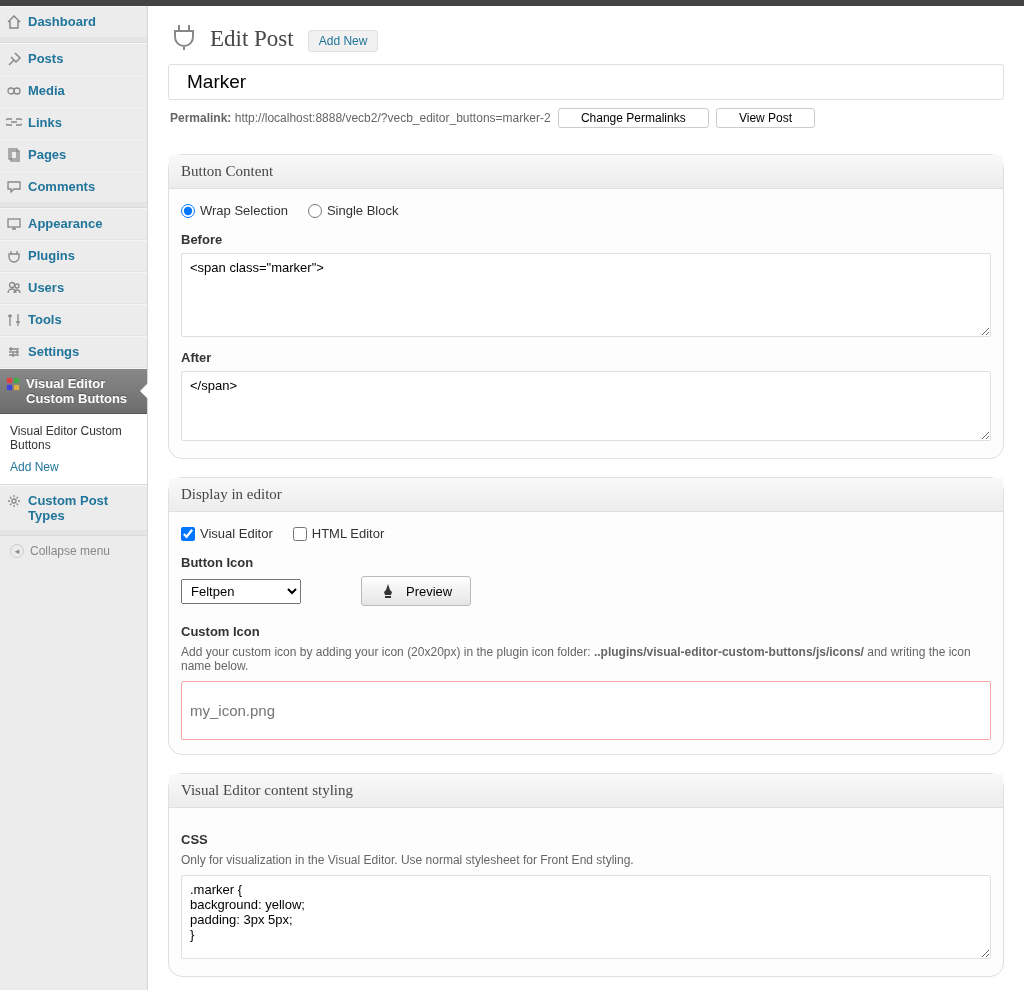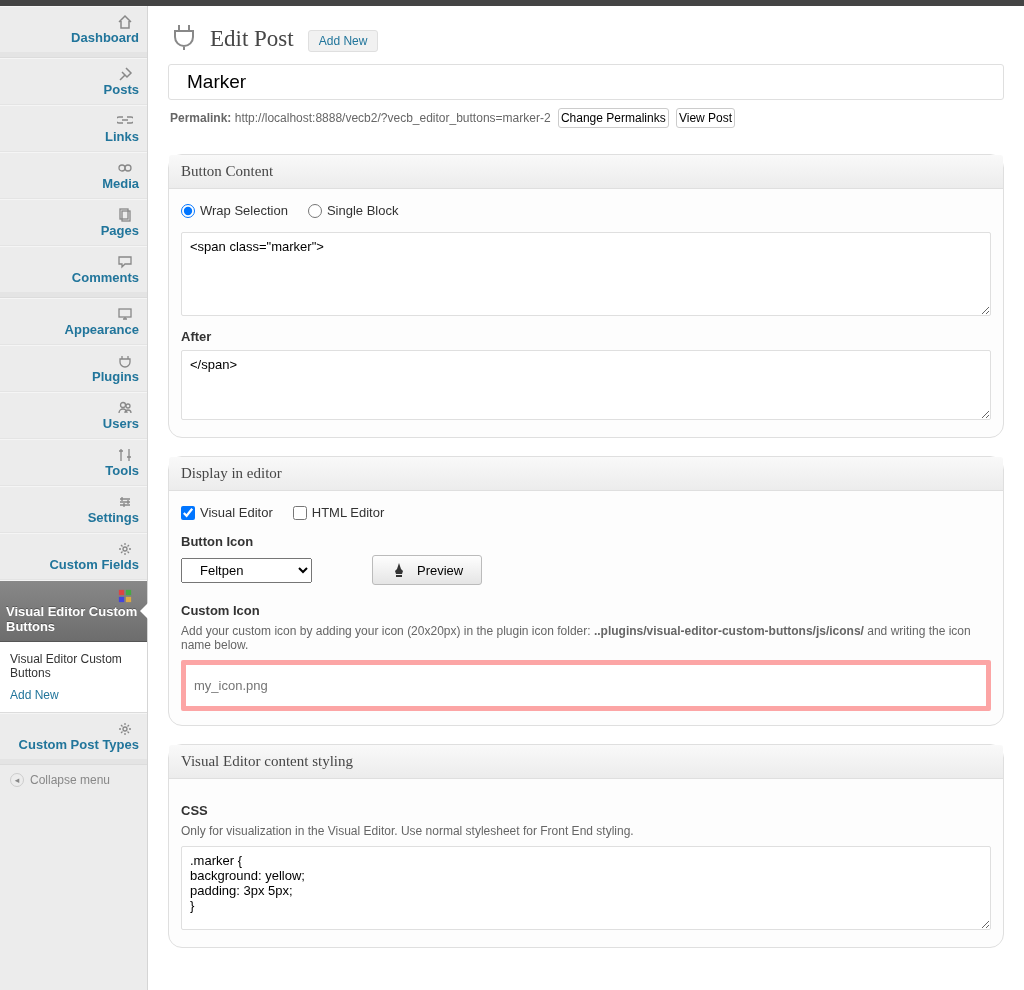--- a/index.html
+++ b/index.html
@@ -26,27 +26,26 @@
   height: calc(100% - 6px);
 }
 .sidebar {
   width: 148px;
   background: #ececec;
   border-right: 1px solid #d5d5d5;
   flex-shrink: 0;
 }
 .menu-item {
   display: flex;
-  align-items: flex-end;
+  align-items: flex-start;
   padding: 7px 8px 7px 6px;
   color: #21759b;
   cursor: pointer;
   border-bottom: 1px solid #e4e4e4;
   border-top: 1px solid #f5f5f5;
-  flex-direction: column;
 }
 .menu-item.current {
   background: linear-gradient(to bottom, #888, #6d6d6d);
   color: #fff;
   text-shadow: 0 -1px 0 rgba(0,0,0,0.3);
   border-bottom: 1px solid #555;
   position: relative;
 }
 .menu-item.current::after {
   content: "";
@@ -149,21 +148,21 @@
   border-radius: 3px;
   background: #fff;
 }
 .permalink-row {
   padding: 8px 2px;
   font-size: 12px;
   color: #666;
 }
 .permalink-row .label { font-weight: bold; text-align: center; }
 .inline-btn {
-  padding: 2px 2px;
+  padding: 2px 22px;
   font-size: 12px;
   background: #fff;
   border: 1px solid #ccc;
   border-radius: 3px;
   cursor: pointer;
   margin-left: 4px;
 }
 
 .metabox {
   border: 1px solid #dfdfdf;
@@ -212,23 +211,23 @@
   font-family: inherit;
 }
 .small-textarea { min-height: 70px; }
 .select-wrap {
   display: flex;
   align-items: center;
   gap: 60px;
   margin: 6px 0 18px 0;
 }
 select {
-  padding: 3px 14px;
-  font-size: 13px;
-  width: 131px;
+  padding: 3px 5px;
+  font-size: 13px;
+  width: 120px;
 }
 .preview-btn {
   display: inline-flex;
   align-items: center;
   gap: 10px;
   padding: 6px 18px;
   background: linear-gradient(to bottom, #fefefe, #e5e5e5);
   border: 1px solid #bbb;
   border-radius: 3px;
   cursor: pointer;
@@ -238,24 +237,24 @@
   width: 16px; height: 16px; display: inline-block;
 }
 .hint {
   font-size: 12px;
   color: #666;
   margin: 4px 0 8px 0;
 }
 .hint b { font-weight: bold; }
 .text-input {
   width: 100%;
-  padding: 13px 8px;
-  border: 5px solid #fca5a5;
+  padding: 20px 8px;
+  border: 1px solid #fca5a5;
   border-radius: 2px;
-  font-size: 13px;
+  font-size: 15px;
   color: #999;
 }
 input[type=radio], input[type=checkbox] {
   width: 14px; height: 14px;
 }
 </style>
 </head>
 <body>
 
 <div class="top-bar"></div>
@@ -279,35 +278,35 @@
       <span class="menu-icon">
         <svg viewBox="0 0 16 16" width="16" height="16" fill="none" stroke="currentColor" stroke-width="1.5">
             <path d="M9 2 L14 7 L10 11 L8 9 L3 14 M10 11 L5 6"></path>
           </svg>
       </span>
       <span class="menu-label">Posts</span>
     </div>
 
     <div class="menu-item bold">
       <span class="menu-icon">
+        <svg viewBox="0 0 16 16" width="16" height="16" fill="none" stroke="currentColor" stroke-width="1.3">
+            <circle cx="5" cy="8" r="3"></circle>
+            <circle cx="11" cy="8" r="3"></circle>
+          </svg>
+      </span>
+      <span class="menu-label">Media</span>
+    </div>
+
+    <div class="menu-item bold">
+      <span class="menu-icon">
         <svg viewBox="0 0 16 16" width="16" height="16" fill="none" stroke="currentColor" stroke-width="1.5">
             <path d="M6 10 L2 10 A3 3 0 0 1 2 4 L6 4 M10 4 L14 4 A3 3 0 0 1 14 10 L10 10 M5 7 L11 7"></path>
           </svg>
       </span>
       <span class="menu-label">Links</span>
-    </div>
-
-    <div class="menu-item bold">
-      <span class="menu-icon">
-        <svg viewBox="0 0 16 16" width="16" height="16" fill="none" stroke="currentColor" stroke-width="1.3">
-            <circle cx="5" cy="8" r="3"></circle>
-            <circle cx="11" cy="8" r="3"></circle>
-          </svg>
-      </span>
-      <span class="menu-label">Media</span>
     </div>
 
     <div class="menu-item bold">
       <span class="menu-icon">
         <svg viewBox="0 0 16 16" width="16" height="16" fill="none" stroke="currentColor" stroke-width="1.3">
             <rect x="3" y="2" width="8" height="10"></rect>
             <rect x="5" y="4" width="8" height="10"></rect>
           </svg>
       </span>
       <span class="menu-label">Pages</span>
@@ -365,29 +364,20 @@
 
     <div class="menu-item bold">
       <span class="menu-icon">
         <svg viewBox="0 0 16 16" width="16" height="16" fill="none" stroke="currentColor" stroke-width="1.3">
             <path d="M3 5 H13 M3 8 H13 M3 11 H13 M5 3 V7 M11 6 V10 M7 9 V13"></path>
           </svg>
       </span>
       <span class="menu-label">Settings</span>
     </div>
 
-    <div class="menu-item bold">
-      <span class="menu-icon">
-        <svg viewBox="0 0 16 16" width="16" height="16" fill="none" stroke="currentColor" stroke-width="1.3">
-            <circle cx="8" cy="8" r="2"></circle>
-            <path d="M8 2 V4 M8 12 V14 M2 8 H4 M12 8 H14 M4 4 L5.5 5.5 M10.5 10.5 L12 12 M4 12 L5.5 10.5 M10.5 5.5 L12 4"></path>
-          </svg>
-      </span>
-      <span class="menu-label">Custom Fields</span>
-    </div>
 
     <div class="menu-item bold current">
       <span class="menu-icon">
         <svg viewBox="0 0 16 16" width="14" height="14">
             <rect x="1" y="1" width="6" height="6" fill="#d44"></rect>
             <rect x="9" y="1" width="6" height="6" fill="#4a4"></rect>
             <rect x="1" y="9" width="6" height="6" fill="#44d"></rect>
             <rect x="9" y="9" width="6" height="6" fill="#da4"></rect>
           </svg>
       </span>
@@ -446,20 +436,21 @@
           <label class="radio-opt">
             <input type="radio" name="ctype" checked="" style="">
             <span>Wrap Selection</span>
           </label>
           <label class="radio-opt">
             <input type="radio" name="ctype" style="">
             <span>Single Block</span>
           </label>
         </div>
 
+        <span class="field-label">Before</span>
         <textarea class="big-textarea" style="">&lt;span class="marker"&gt;</textarea>
 
         <span class="field-label">After</span>
         <textarea class="big-textarea small-textarea" style="">&lt;/span&gt;</textarea>
       </div>
     </div>
 
     
     <div class="metabox">
       <div class="metabox-header">Display in editor</div>

